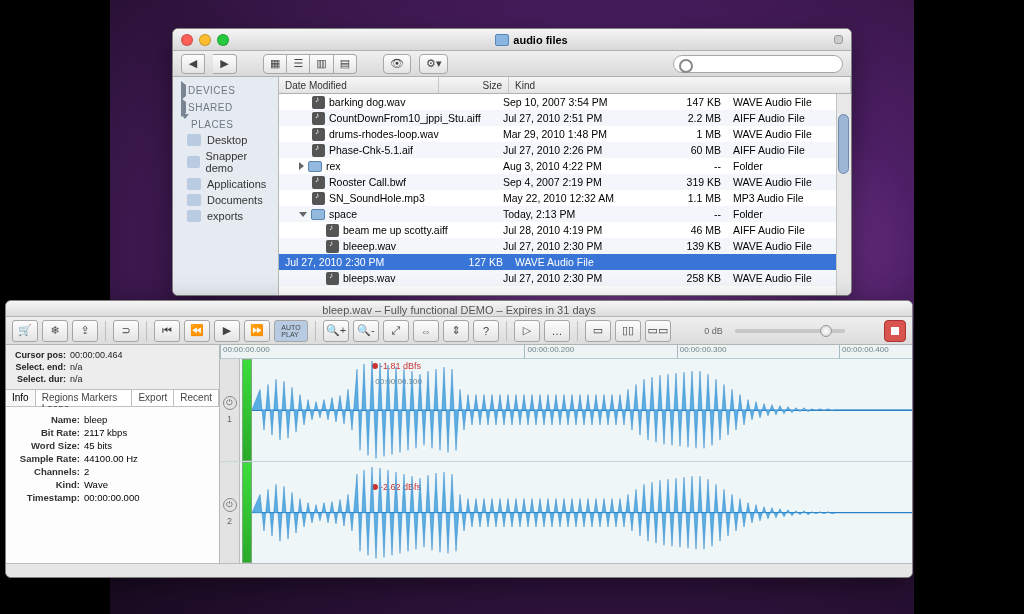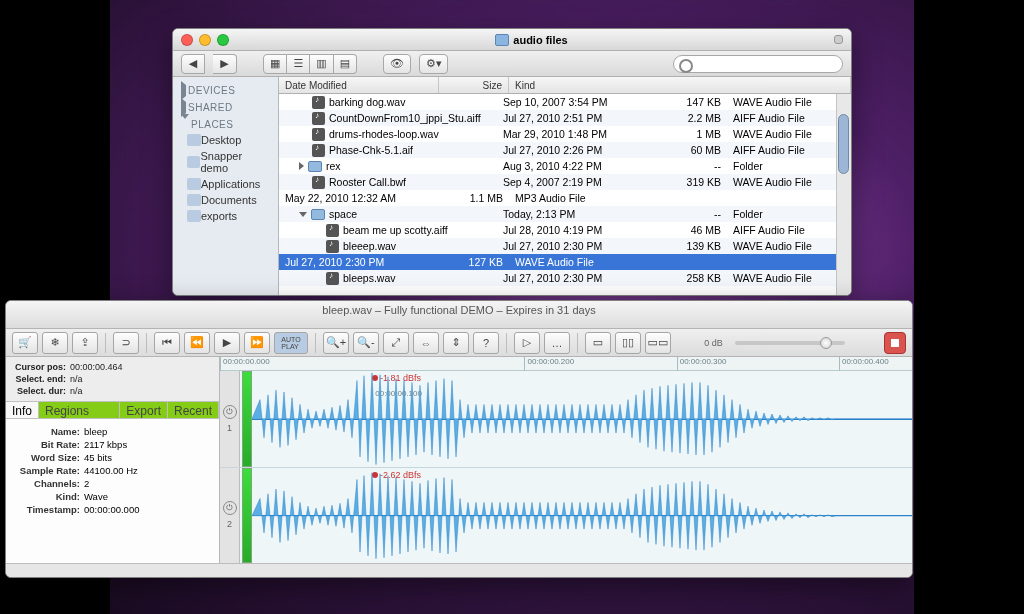--- a/index.html
+++ b/index.html
@@ -41,21 +41,21 @@
     border:1px solid #a8a8a8; border-radius:4px; font-size:11px; color:#444; }
   .tbtn.seg-l{border-radius:4px 0 0 4px;} .tbtn.seg-r{border-radius:0 4px 4px 0; border-left:none;}
   .tbtn.seg-m{border-radius:0; border-left:none;}
   .viewseg .tbtn{min-width:22px;}
   .search { margin-left:auto; width:170px; height:18px; border:1px solid #a8a8a8; border-radius:9px; background:#fff; padding:0 18px 0 20px; position:relative;}
   .search::before{content:""; position:absolute; left:5px; top:3px; width:10px; height:10px; border:2px solid #888; border-radius:50%;}
 
   .finder-body { flex:1; display:flex; overflow:hidden; }
   .sidebar { width:106px; background:#e6ebf1; border-right:1px solid #b8b8b8; padding:4px 0; overflow:hidden;}
   .sb-section { font-size:10px; color:#6d7884; padding:4px 8px 2px; letter-spacing:.5px;}
-  .sb-item { display:flex; align-items:center; gap:0; padding:2px 8px 2px 14px; color:#333; font-size:11px;}
+  .sb-item { display:flex; align-items:center; gap:6px; padding:2px 8px 2px 14px; color:#333; font-size:11px;}
   .sb-ico { width:14px; height:12px; background:#b8cbe0; border-radius:2px; display:inline-block;}
   .sb-caret { width:0;height:0;border-top:4px solid transparent;border-bottom:4px solid transparent;border-left:5px solid #7a8593; margin-right:2px;}
   .sb-caret.down{border-left:4px solid transparent;border-right:4px solid transparent;border-top:5px solid #7a8593; border-bottom:none; width:0;height:0;}
 
   .listpane { flex:1; display:flex; flex-direction:column; }
   .cols { height:17px; background:linear-gradient(#f6f6f6,#e4e4e4); border-bottom:1px solid #b0b0b0; display:flex; font-size:10px; color:#333;}
   .col { padding:2px 6px; border-right:1px solid #c7c7c7; display:flex; align-items:center;}
   .col.name{width:218px;} .col.date{width:160px;} .col.size{width:70px; justify-content:flex-end;} .col.kind{flex:1;}
   .col.sorted { background:#dfe7f1;}
   .rows { flex:1; overflow:hidden; background:#fff; position:relative;}
@@ -77,36 +77,36 @@
   .thumb{position:absolute; right:2px; top:20px; width:11px; height:60px; background:#9db6d5; border-radius:6px; border:1px solid #6f8bab;}
 
   .statusbar{height:18px; background:linear-gradient(#f0f0f0,#dcdcdc); border-top:1px solid #b0b0b0; text-align:center; font-size:10px; color:#444; line-height:18px;}
 
   
   .editor {
     position:absolute; left:5px; top:300px; width:908px; height:278px;
     background:#ededed; border:1px solid #808080; border-radius:6px;
     box-shadow:0 10px 30px rgba(0,0,0,.5); display:flex; flex-direction:column; overflow:hidden;
   }
-  .ed-title{height:28px; background:linear-gradient(#f5f5f5,#dcdcdc); border-bottom:1px solid #b4b4b4; text-align:center; font-size:11px; color:#555; line-height:18px;}
+  .ed-title{height:16px; background:linear-gradient(#f5f5f5,#dcdcdc); border-bottom:1px solid #b4b4b4; text-align:center; font-size:11px; color:#555; line-height:18px;}
   .ed-toolbar{height:28px; background:linear-gradient(#efefef,#dcdcdc); border-bottom:1px solid #b4b4b4; display:flex; align-items:center; gap:4px; padding:0 6px;}
   .ibtn{width:26px; height:22px; background:linear-gradient(#fdfdfd,#e4e4e4); border:1px solid #a6a6a6; border-radius:3px; display:inline-flex; align-items:center; justify-content:center; color:#444; font-size:11px;}
   .ibtn.wide{width:34px;}
   .sep{width:1px; height:20px; background:#bdbdbd; margin:0 3px;}
   .slider{width:110px; height:4px; background:#c7c7c7; border-radius:2px; position:relative; margin:0 6px;}
   .slider .knob{position:absolute; top:-4px; left:85px; width:12px; height:12px; border-radius:50%; background:radial-gradient(#fff,#cfcfcf); border:1px solid #999;}
   .db-label{font-size:9px; color:#666; margin-right:2px;}
   .stop-btn{margin-left:auto; width:22px; height:22px; background:#d9534f; border:1px solid #a33; border-radius:4px; display:flex;align-items:center;justify-content:center;}
   .stop-btn .sq{width:8px;height:8px;background:#fff;}
 
   .ed-body{flex:1; display:flex; overflow:hidden;}
   .ed-left{width:214px; border-right:1px solid #b8b8b8; display:flex; flex-direction:column;}
   .cursor-info{padding:4px 6px; font-size:9px; color:#222; line-height:12px;}
   .cursor-info b{display:inline-block; width:54px; text-align:right; margin-right:4px; font-weight:bold;}
-  .tabs{display:flex; height:18px; border-top:1px solid #c0c0c0; border-bottom:1px solid #c0c0c0; background:#84cc16; font-size:12px;}
+  .tabs{display:flex; height:18px; border-top:1px solid #c0c0c0; border-bottom:1px solid #c0c0c0; background:#ffffff; font-size:10px;}
   .tab{padding:2px 6px; border-right:1px solid #c0c0c0; color:#444;}
   .tab.active{background:#f8f8f8; color:#000;}
   .info-panel{flex:1; padding:6px 8px; font-size:9.5px; background:#fdfdfd; line-height:13px;}
   .info-panel .k{display:inline-block; width:66px; text-align:right; color:#333; font-weight:bold; margin-right:4px;}
 
   .wave-area{flex:1; display:flex; flex-direction:column;}
   .ruler{height:14px; background:#eef3f4; border-bottom:1px solid #b8cbd0; position:relative;}
   .ruler .tick{position:absolute; top:0; height:14px; border-left:1px solid #a6bcc2; font-size:8px; color:#6c8288; padding-left:2px;}
   .channels{flex:1; display:flex; flex-direction:column; background:#eef6f8;}
   .chan{flex:1; display:flex; border-bottom:1px solid #c7d6da; position:relative;}
@@ -243,20 +243,25 @@
             <div class="cell name">
               <span style="width: 9px; display: inline-block;"></span>
               <span class="file-ico"></span>
               <span>Rooster Call.bwf</span>
             </div>
             <div class="cell date">Sep 4, 2007 2:19 PM</div>
             <div class="cell size">319 KB</div>
             <div class="cell kind">WAVE Audio File</div>
           </div>
           <div class="row indent1">
+            <div class="cell name">
+              <span style="width: 9px; display: inline-block;"></span>
+              <span class="file-ico"></span>
+              <span>SN_SoundHole.mp3</span>
+            </div>
             <div class="cell date">May 22, 2010 12:32 AM</div>
             <div class="cell size">1.1 MB</div>
             <div class="cell kind">MP3 Audio File</div>
           </div>
           <div class="row indent1">
             <div class="cell name">
               <span class="disclose open"></span>
               <span class="fold-ico"></span>
               <span>space</span>
             </div>
@@ -392,21 +397,21 @@
           </div>
         </div>
         <div class="chan">
           <div class="chan-gutter">
               <span class="pwr">⏻</span>
               <span style="font-size:9px;color:#666">2</span>
             </div>
           <div class="meter"></div>
           <div class="wave">
             <div class="midline"></div>
-            <div class="peak-lbl" style="left:120px; top:2px;"><span class="peak-dot"></span><span>-2.62 dBfs</span></div>
+            <div class="peak-lbl" style="left:120px; top:20px;"><span class="peak-dot"></span><span>-2.62 dBfs</span></div>
             <svg class="waveform" viewBox="0 0 660 100" preserveAspectRatio="none">
               <path fill="#5aaee3" stroke="#2a82c9" stroke-width="0.5" d="M0,50 L8,32 12,68 16,27 20,73 24,22 28,78 32,24 36,76 40,30 44,70 48,36 52,64 56,40 60,60 64,42 68,58 72,40 76,60 80,39 84,61 88,37 92,63 96,32 100,68 105,12 108,88 112,8 116,92 120,5 124,95 128,6 132,94 136,8 140,92 144,10 148,90 152,12 156,88 160,14 164,86 168,16 172,84 176,13 180,87 184,11 188,89 192,10 196,90 200,12 204,88 208,32 212,68 216,36 220,64 224,36 228,64 232,36 236,64 240,36 244,64 248,36 252,64 256,36 260,64 264,36 268,64 272,36 276,64 280,36 284,64 288,36 292,64 296,36 300,64 304,36 308,64 312,36 316,64 320,36 324,64 328,36 332,64 336,36 340,64 344,36 348,64 352,36 356,64 360,36 364,64 368,36 372,64 376,32 380,68 384,27 388,73 392,22 396,78 400,20 404,80 408,18 412,82 416,17 420,83 424,16 428,84 432,15 436,85 440,14 444,86 448,14 452,86 456,17 460,83 464,22 468,78 472,27 476,73 480,32 484,68 488,36 492,64 496,40 500,60 504,42 508,58 512,44 516,56 520,45 524,55 528,46 532,54 536,47 540,53 544,48 548,52 552,48 556,52 560,49 564,51 568,49 572,51 576,49 580,51 584,50 660,50 Z"></path>
             </svg>
           </div>
         </div>
       </div>
     </div>
   </div>
   <div class="ed-status"></div>
 </div>

